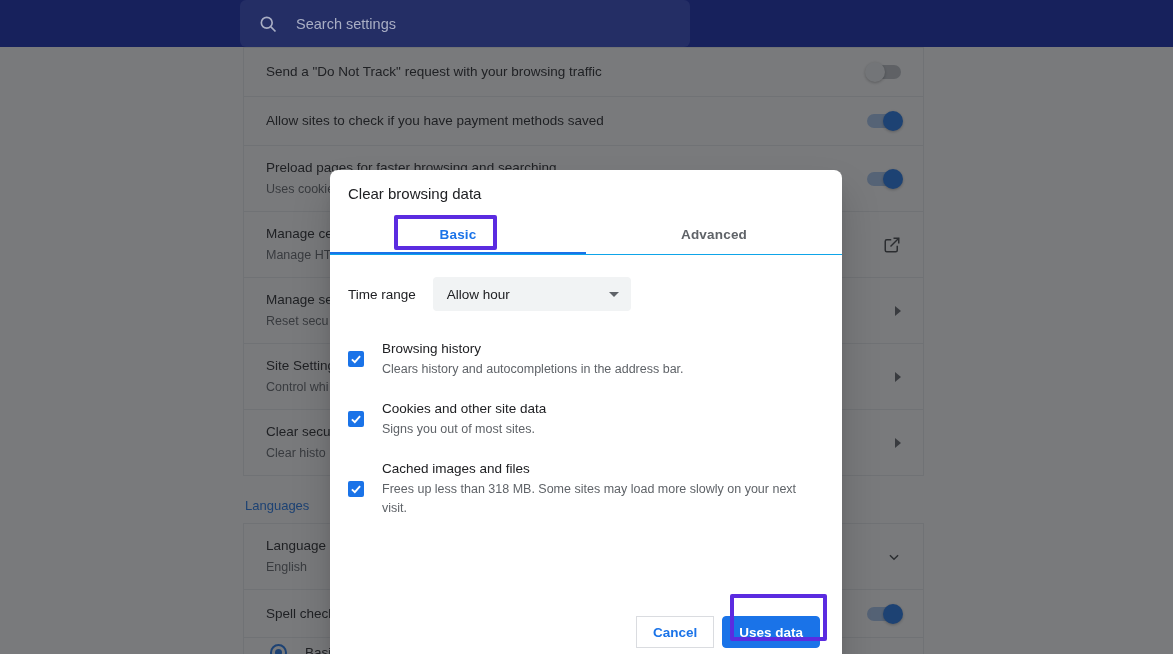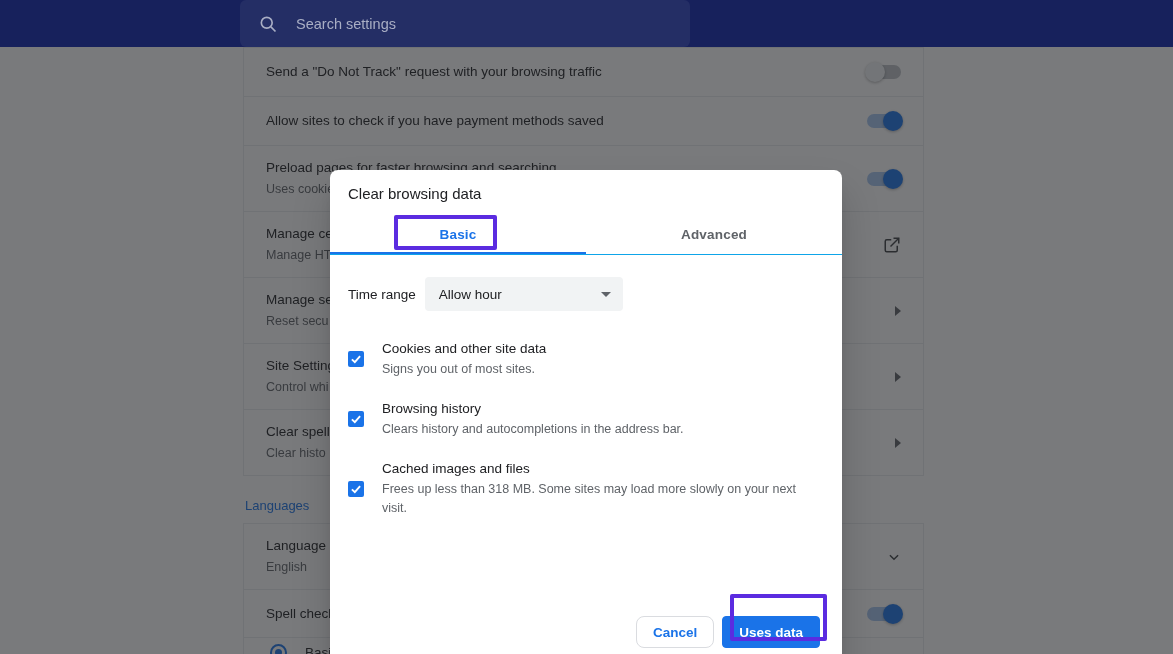--- a/index.html
+++ b/index.html
@@ -120,21 +120,21 @@
     letter-spacing: .2px;
   }
   .tab.active { color: #1a73e8; }
   .tab-underline {
     position:absolute; left: 0; bottom: 0; width: 50%; height: 2px; background: #1a73e8;
   }
 
   .dlg-body { flex: 1; overflow: hidden; }
 
   .timerange {
-    display:flex; align-items:center; gap: 9px;
+    display:flex; align-items:center; gap: 17px;
     padding: 22px 0 0 18px;
   }
   .tr-label { font-size: 13.5px; color: #202124; }
   .tr-select {
     width: 198px; height: 34px; background: #f1f3f4; border: none; border-radius: 4px;
     display:flex; align-items:center; justify-content:space-between;
     padding: 0 12px 0 14px; font-size: 13.5px; color: #202124;
   }
   .caret { width:0;height:0;border-left:5px solid transparent;border-right:5px solid transparent;
            border-top:5px solid #5f6368; }
@@ -149,21 +149,21 @@
   .ci-text { }
   .ci-title { font-size: 13.5px; color: #202124; line-height: 19px; }
   .ci-sub { font-size: 12.5px; color: #5f6368; line-height: 19px; margin-top: 2px; max-width: 430px;}
 
   .dlg-footer {
     display:flex; justify-content:flex-end; align-items:center; gap: 8px;
     padding: 0 22px 22px 0;
   }
   .btn-cancel {
     height: 32px; padding: 0 16px; border: 1px solid #dadce0; background:#fff;
-    border-radius: 8px; color:#1a73e8; font-size: 13.5px; font-weight:bold;
+    border-radius: 0; color:#1a73e8; font-size: 13.5px; font-weight:bold;
     font-family: inherit; cursor:pointer;
   }
   .btn-clear {
     height: 32px; padding: 0 16px; background:#1a73e8; border:1px solid #1a73e8;
     border-radius: 4px; color:#fff; font-size: 13.5px; font-weight:bold;
     font-family: inherit; cursor:pointer;
   }
 
   
   .hl {
@@ -253,21 +253,21 @@
         </div>
         <div class="row">
           <div class="row-txt">
             <div class="row-title">Site Setting</div>
             <div class="row-sub">Control whi</div>
           </div>
           <span class="chev-right"></span>
         </div>
         <div class="row">
           <div class="row-txt">
-            <div class="row-title">Clear spell</div>
+            <div class="row-title">Clear secu</div>
             <div class="row-sub">Clear histo</div>
           </div>
           <span class="chev-right"></span>
         </div>
       </div>
 
       <div class="section-head">Languages</div>
 
       <div class="card last">
         <div class="row">
@@ -333,34 +333,34 @@
 
       <div class="checklist">
 
         <div class="check-item">
           <span class="cb">
             <svg width="14" height="14" viewBox="0 0 24 24" fill="none" stroke="#fff" stroke-width="3.2">
               <polyline points="5 12.5 10 17.5 19 7"></polyline>
             </svg>
           </span>
           <span class="ci-text">
-            <span class="ci-title" style="display:block">Cookies and other site data</span>
-            <span class="ci-sub" style="display:block">Signs you out of most sites.</span>
+            <span class="ci-title" style="display:block">Browsing history</span>
+            <span class="ci-sub" style="display:block">Clears history and autocompletions in the address bar.</span>
           </span>
         </div>
 
         <div class="check-item">
           <span class="cb">
             <svg width="14" height="14" viewBox="0 0 24 24" fill="none" stroke="#fff" stroke-width="3.2">
               <polyline points="5 12.5 10 17.5 19 7"></polyline>
             </svg>
           </span>
           <span class="ci-text">
-            <span class="ci-title" style="display:block">Browsing history</span>
-            <span class="ci-sub" style="display:block">Clears history and autocompletions in the address bar.</span>
+            <span class="ci-title" style="display:block">Cookies and other site data</span>
+            <span class="ci-sub" style="display:block">Signs you out of most sites.</span>
           </span>
         </div>
 
         <div class="check-item">
           <span class="cb">
             <svg width="14" height="14" viewBox="0 0 24 24" fill="none" stroke="#fff" stroke-width="3.2">
               <polyline points="5 12.5 10 17.5 19 7"></polyline>
             </svg>
           </span>
           <span class="ci-text">

